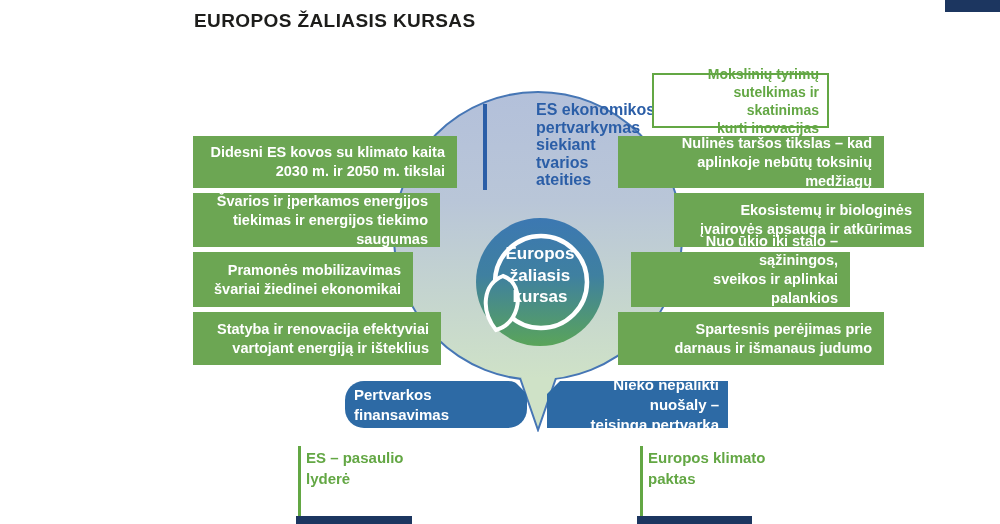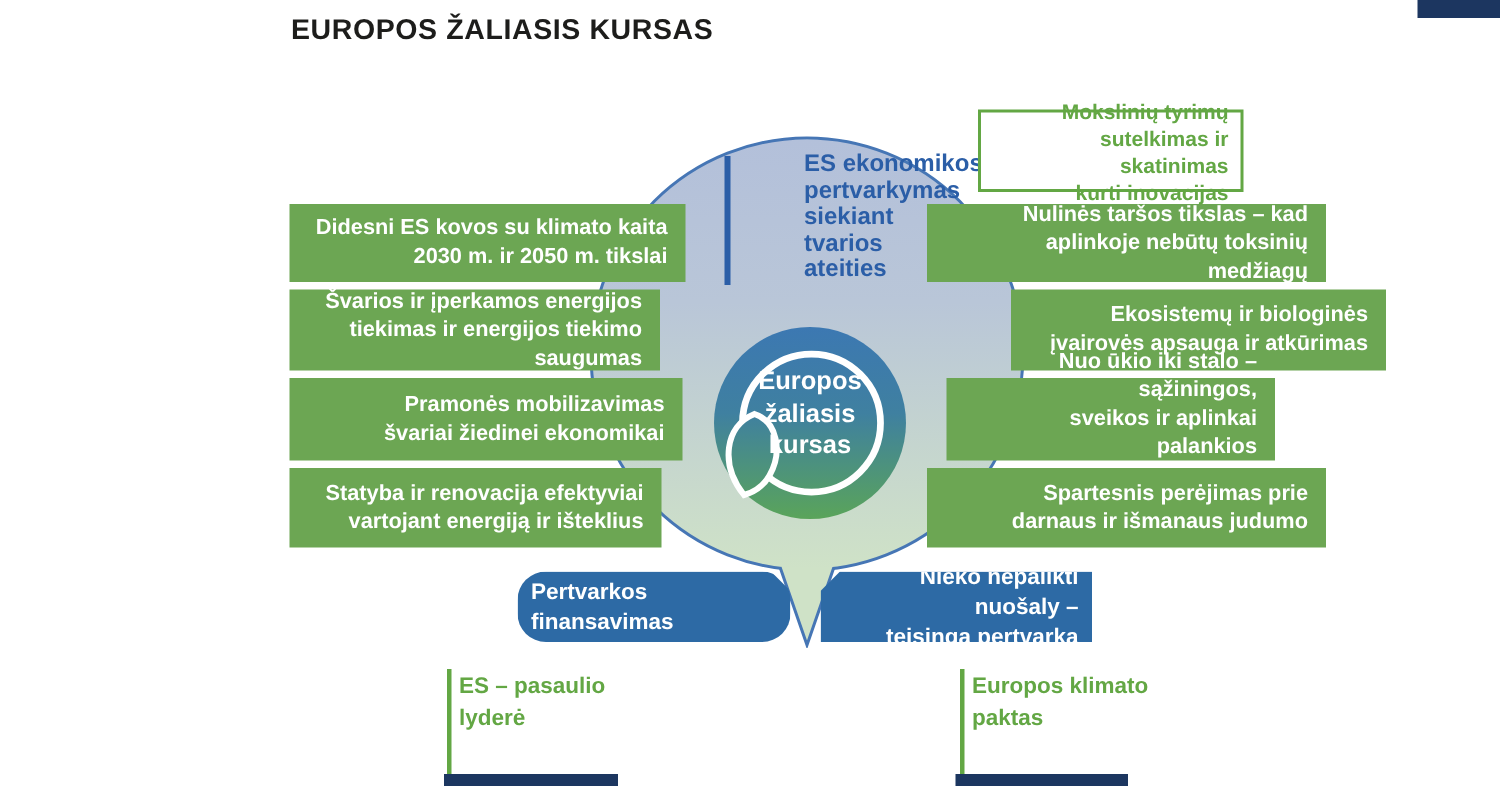--- a/index.html
+++ b/index.html
@@ -91,21 +91,21 @@
 
   <div class="abs gbox" style="left:193px;top:136px;width:264px;height:52px;">
     <div>Didesni ES kovos su klimato kaita</div>
     <div>2030 m. ir 2050 m. tikslai</div>
   </div>
   <div class="abs gbox" style="left:193px;top:193px;width:247px;height:54px;">
     <div>Švarios ir įperkamos energijos</div>
     <div>tiekimas ir energijos tiekimo</div>
     <div>saugumas</div>
   </div>
-  <div class="abs gbox" style="left:193px;top:252px;width:262px;height:55px;">
+  <div class="abs gbox" style="left:193px;top:252px;width:220px;height:55px;">
     <div>Pramonės mobilizavimas</div>
     <div>švariai žiedinei ekonomikai</div>
   </div>
   <div class="abs gbox" style="left:193px;top:312px;width:248px;height:53px;">
     <div>Statyba ir renovacija efektyviai</div>
     <div>vartojant energiją ir išteklius</div>
   </div>
 
   <div class="abs gbox" style="left:618px;top:136px;width:266px;height:52px;">
     <div>Nulinės taršos tikslas – kad</div>

